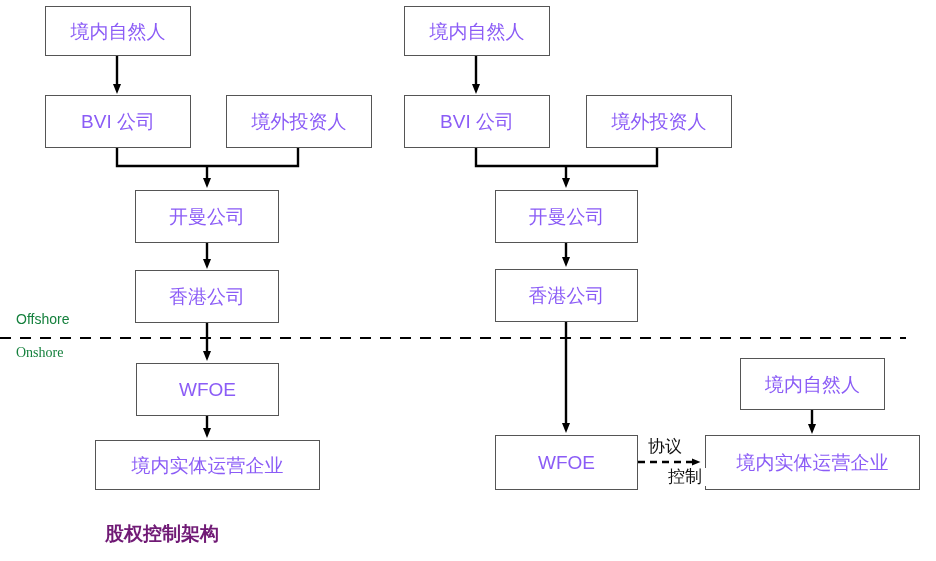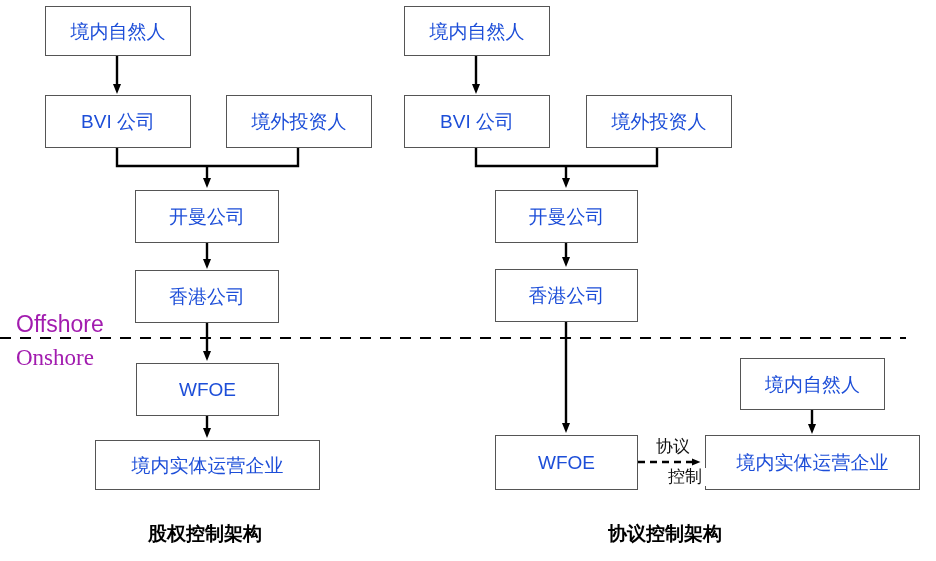--- a/index.html
+++ b/index.html
@@ -1,26 +1,26 @@
 <!DOCTYPE html>
 <html><head>
 <meta charset="utf-8">
 <style>
   html,body{margin:0;padding:0;background:#ffffff;}
   body{width:936px;height:561px;position:relative;overflow:hidden;
        font-family:"Liberation Sans","DejaVu Sans",sans-serif;color:#000;}
   #canvas{position:absolute;left:0;top:0;width:936px;height:561px;}
   .node{position:absolute;box-sizing:border-box;border:1px solid #555;
         background:#fff;display:flex;align-items:center;justify-content:center;
-        font-size:19px;line-height:1;color:#1d4ed8;white-space:nowrap;}
+        font-size:19px;line-height:1;color:#8b5cf6;white-space:nowrap;}
   .edge-label{position:absolute;font-size:17px;line-height:1.05;color:#111;
               text-align:center;white-space:nowrap;background:#fff;}
-  .region-label{position:absolute;font-size:23px;color:#a21caf;white-space:nowrap;}
-  .caption{position:absolute;font-size:19px;font-weight:bold;color:#000000;
-           white-space:nowrap;text-align:center;}
+  .region-label{position:absolute;font-size:14px;color:#15803d;white-space:nowrap;}
+  .caption{position:absolute;font-size:19px;font-weight:bold;color:#701a75;
+           white-space:nowrap;text-align:left;}
   svg{position:absolute;left:0;top:0;width:936px;height:561px;overflow:visible;}
 </style>
 </head>
 <body>
 
 <div id="canvas">
 
   <svg aria-hidden="true">
     <defs>
       <marker id="ah" markerWidth="10" markerHeight="10" refX="5" refY="4" orient="auto" markerUnits="userSpaceOnUse">
@@ -83,22 +83,21 @@
   <div class="node" style="left:495px;top:190px;width:143px;height:53px;">开曼公司</div>
 
   <div class="node" style="left:495px;top:269px;width:143px;height:53px;">香港公司</div>
 
   <div class="node" style="left:495px;top:435px;width:143px;height:55px;">WFOE</div>
 
   <div class="node" style="left:740px;top:358px;width:145px;height:52px;">境内自然人</div>
 
   <div class="node" style="left:705px;top:435px;width:215px;height:55px;">境内实体运营企业</div>
 
-  <div class="edge-label" style="left:641px;top:438px;width:48px;margin-left:8px;">协议</div>
+  <div class="edge-label" style="left:641px;top:438px;width:48px;">协议</div>
   <div class="edge-label" style="left:641px;top:468px;width:48px;margin-left:20px;">控制</div>
 
   <div class="region-label" style="left:16px;top:311px;">Offshore</div>
   <div class="region-label" style="left:16px;top:345px;font-family:Liberation Serif, serif;">Onshore</div>
 
   <div class="caption" style="left:105px;top:521px;width:200px;">股权控制架构</div>
-  <div class="caption" style="left:565px;top:521px;width:200px;">协议控制架构</div>
 
 </div>
 
 </body></html>

